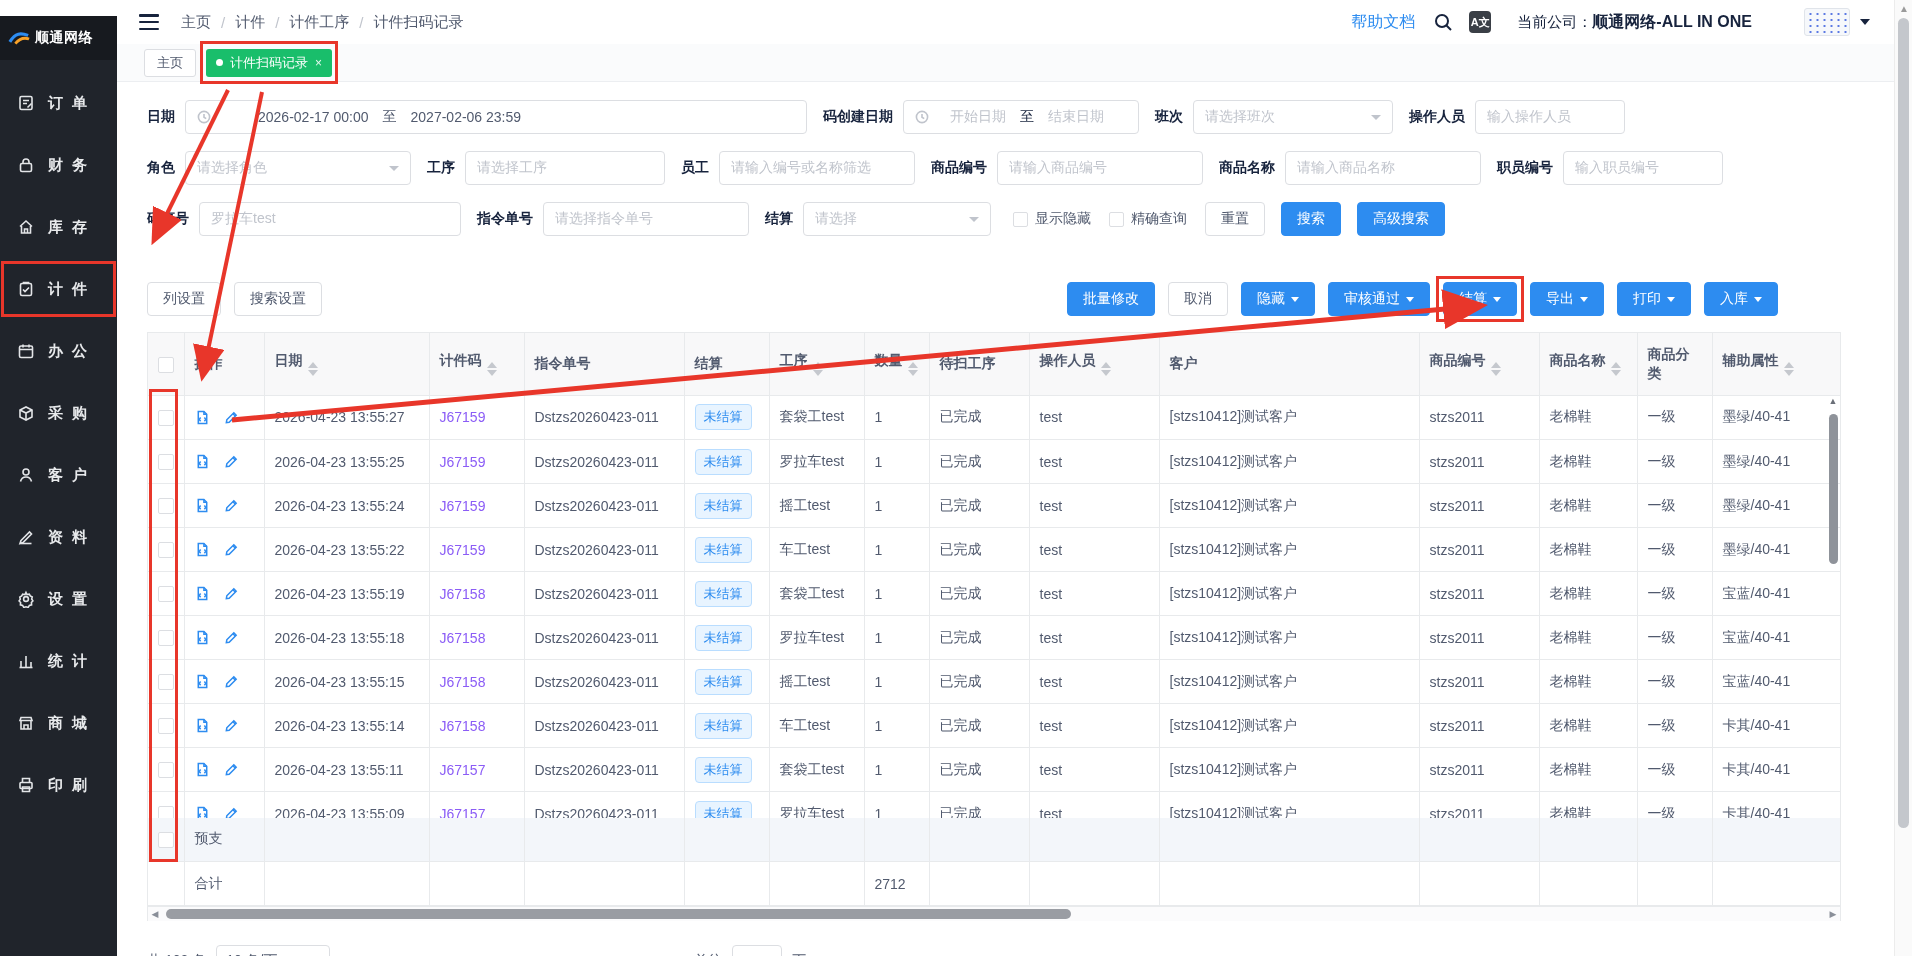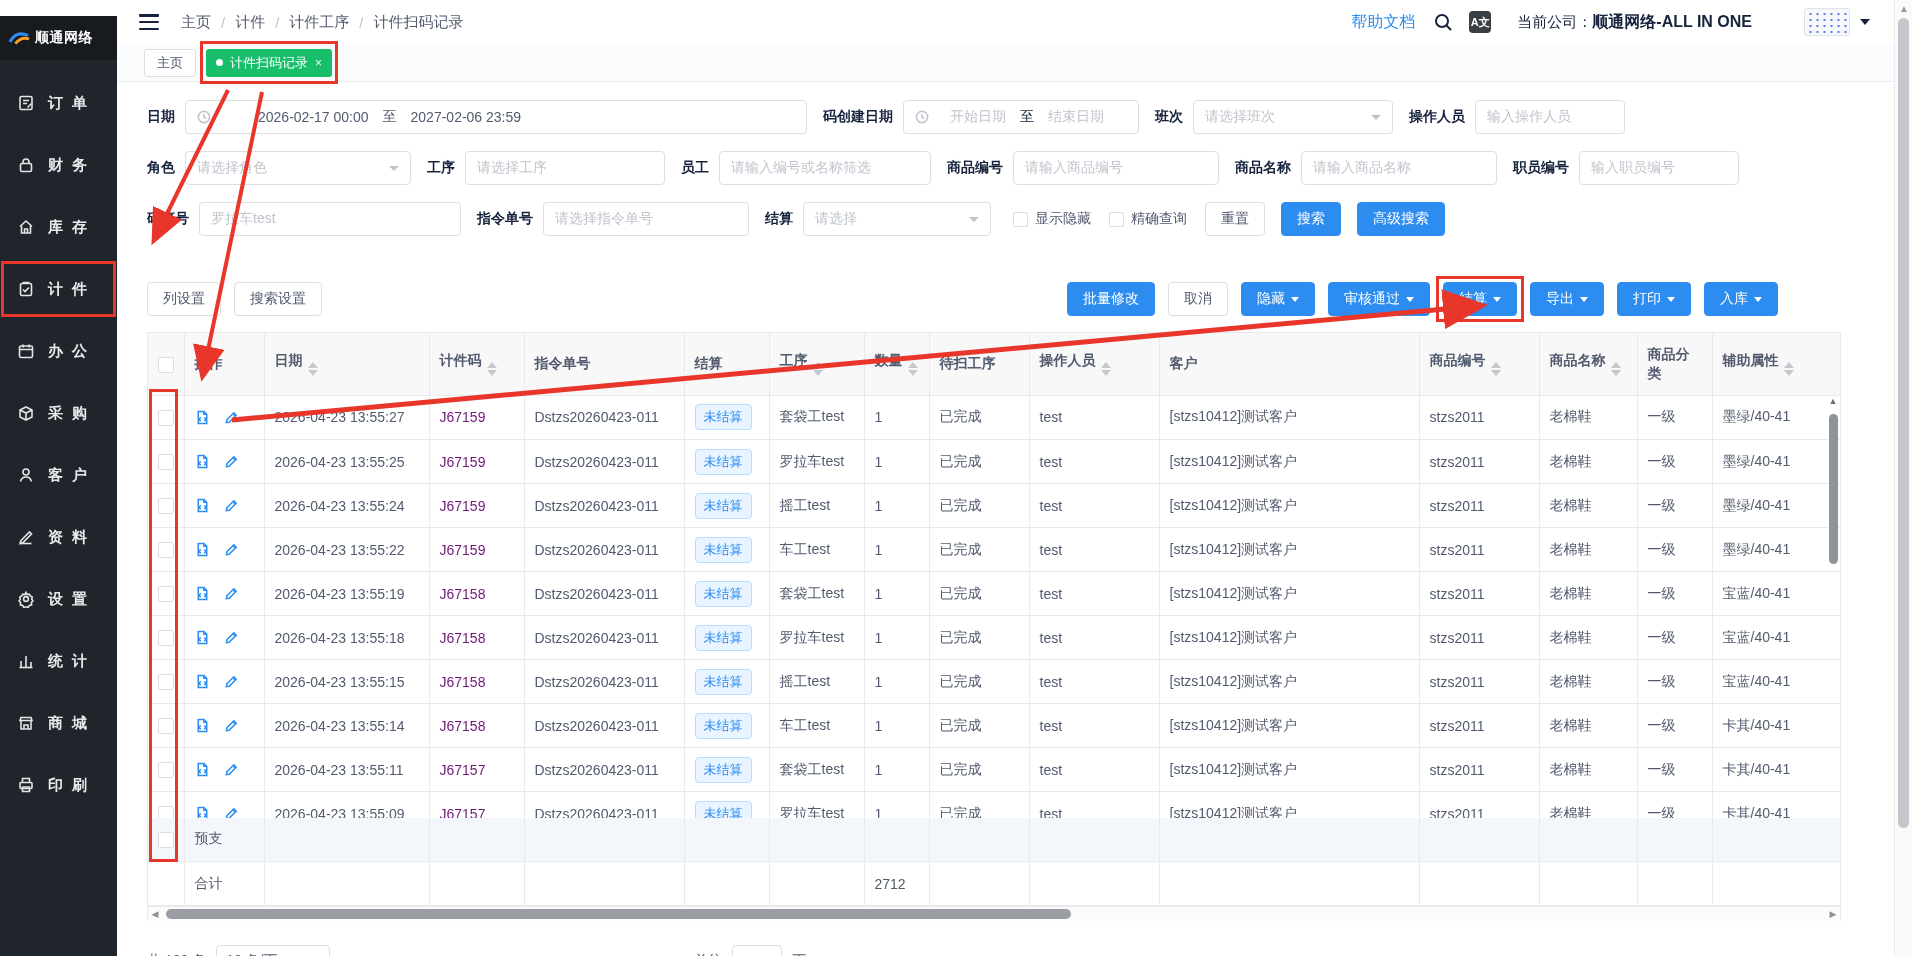--- a/index.html
+++ b/index.html
@@ -76,21 +76,21 @@
   thead th { height:62px; background:#f8f8f9; font-weight:bold; text-align:left; white-space:normal; line-height:1.35; }
   tbody td { height:44px; background:#fff; }
   .body-clip { height:422px; overflow:hidden; }
   .sort { display:inline-flex; flex-direction:column; vertical-align:-3px; margin-left:5px; gap:2px; }
   .sort i { width:0; height:0; border-left:5px solid transparent; border-right:5px solid transparent; display:block; }
   .sort .up { border-bottom:6px solid #c5c8ce; }
   .sort .dn { border-top:6px solid #c5c8ce; }
   .opcell { display:flex; gap:14px; align-items:center; }
   .opic { width:15px; height:15px; display:inline-flex; cursor:pointer; }
   .opic svg { width:15px; height:15px; stroke:#2d8cf0; fill:none; stroke-width:1.6; }
-  .lnk { color:#701a75; cursor:pointer; }
+  .lnk { color:#8b5cf6; cursor:pointer; }
   .badge { display:inline-block; padding:3px 8px; font-size:13px; color:#2d8cf0; background:#e8f4ff; border:1px solid #b9ddff; border-radius:4px; }
   .sum-prepay td { background:#f3f6fa; height:44px; }
   .sum-total td { height:44px; }
   .sum-label { font-size:14px; color:#515a6e; }
 
   
   .hscroll { height:15px; background:#fbfbfc; border-top:1px solid #e8eaec; display:flex; align-items:center; }
   .hs-arrow { width:14px; display:flex; justify-content:center; color:#8a8f99; font-size:9px; }
   .hs-track { flex:1; height:13px; position:relative; }
   .hs-thumb { position:absolute; left:4px; top:1.5px; width:905px; height:10px; border-radius:6px; background:#9a9da3; cursor:pointer; }
@@ -330,21 +330,21 @@
         <span class="ph">请选择角色</span>
         <span class="caret"></span>
       </div>
       <span class="fgap"></span>
       <span class="flabel">工序</span>
       <div class="fbox" style="width:200px">
         <span class="ph">请选择工序</span>
       </div>
       <span class="fgap"></span>
       <span class="flabel">员工</span>
-      <div class="fbox" style="width:212px">
+      <div class="fbox" style="width:196px">
         <span class="ph">请输入编号或名称筛选</span>
       </div>
       <span class="fgap"></span>
       <span class="flabel">商品编号</span>
       <div class="fbox" style="width:206px">
         <span class="ph">请输入商品编号</span>
       </div>
       <span class="fgap"></span>
       <span class="flabel">商品名称</span>
       <div class="fbox" style="width:196px">

